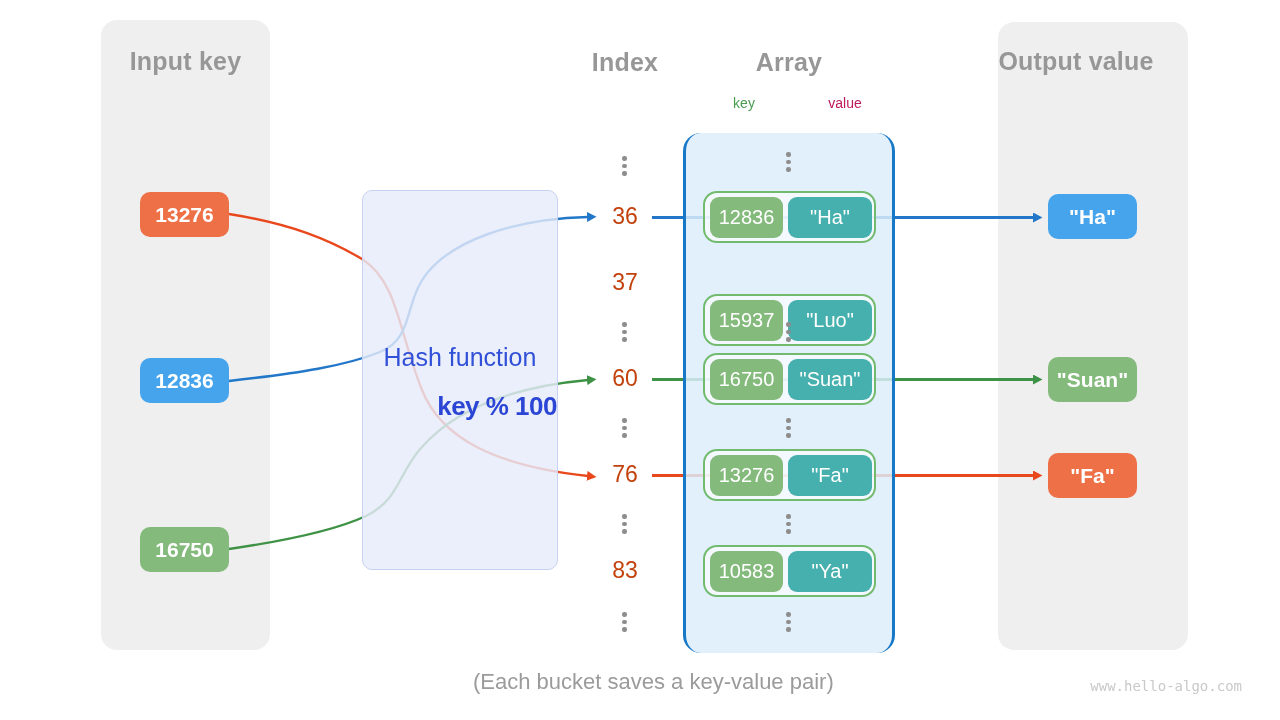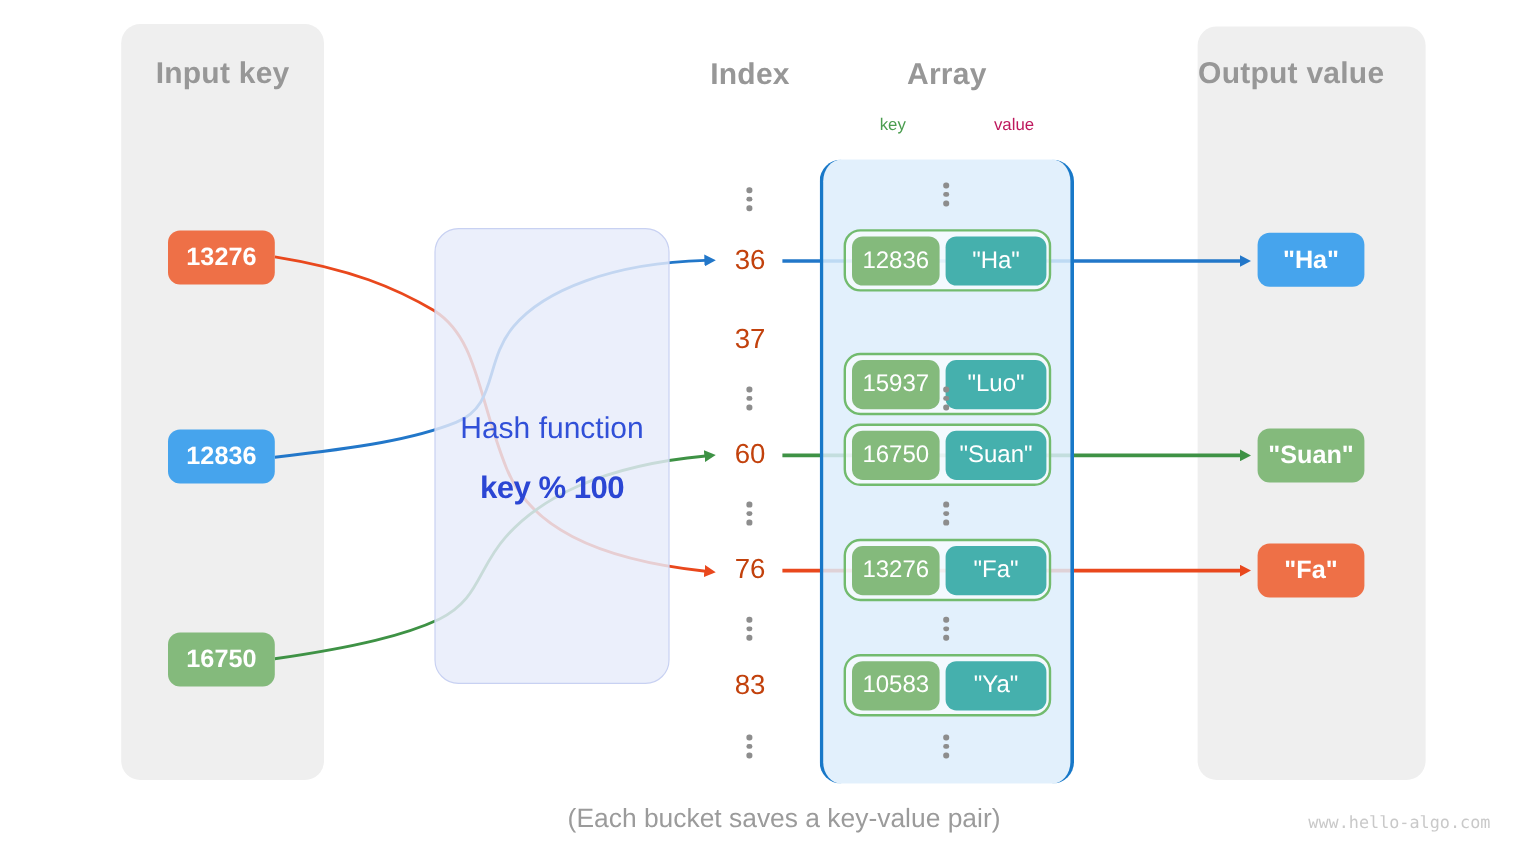--- a/index.html
+++ b/index.html
@@ -23,26 +23,26 @@
   .title-array{left:729px;top:48px;width:120px;}
   
   .col-head{position:absolute;z-index:6;top:95px;width:90px;text-align:center;font-size:14px;font-weight:500;}
   .head-key{left:699px;color:#4a9d4f;}
   .head-value{left:800px;color:#be185d;}
   
   svg.lines{position:absolute;left:0;top:0;z-index:2;}
   
   .hash-box{
     position:absolute;left:362px;top:190px;width:196px;height:380px;z-index:3;
-    background:rgba(231,235,250,0.82);border:1.5px solid #c8d1f2;border-radius:20px;
+    background:rgba(231,235,250,0.82);border:1.5px solid #c8d1f2;border-radius:10px;
     box-sizing:border-box;
   }
   .hash-line1{position:absolute;left:0;top:152px;width:100%;text-align:center;
     font-size:25px;font-weight:500;color:#3150d8;}
-  .hash-line2{position:absolute;left:0;top:200px;width:100%;text-align:center;
+  .hash-line2{position:absolute;left:0;top:200px;width:100%;text-align:right;
     font-size:26px;font-weight:bold;color:#2b46d4;letter-spacing:-.5px;}
   
   .idx{position:absolute;z-index:6;left:585px;width:80px;text-align:center;
     font-size:23px;color:#c2410c;}
   
   .array-box{
     position:absolute;left:683px;top:133px;width:212px;height:520px;z-index:3;
     background:rgba(221,237,251,0.84);
     border-left:3px solid #1878c8;border-right:3px solid #1878c8;
     border-top:none;border-bottom:none;

